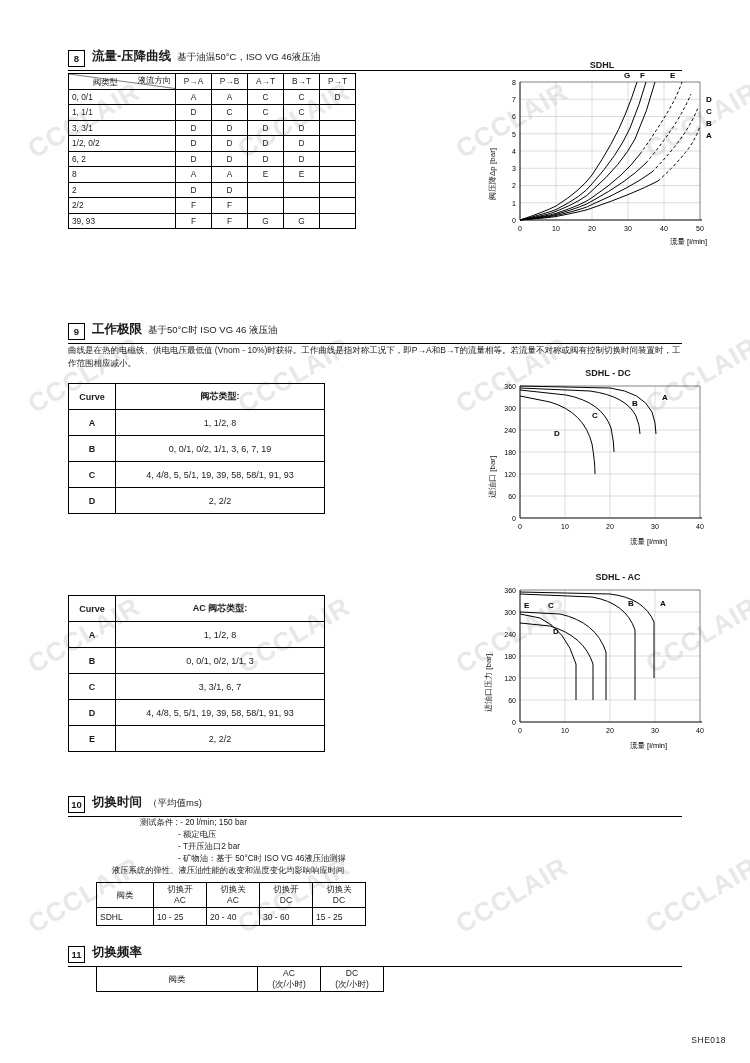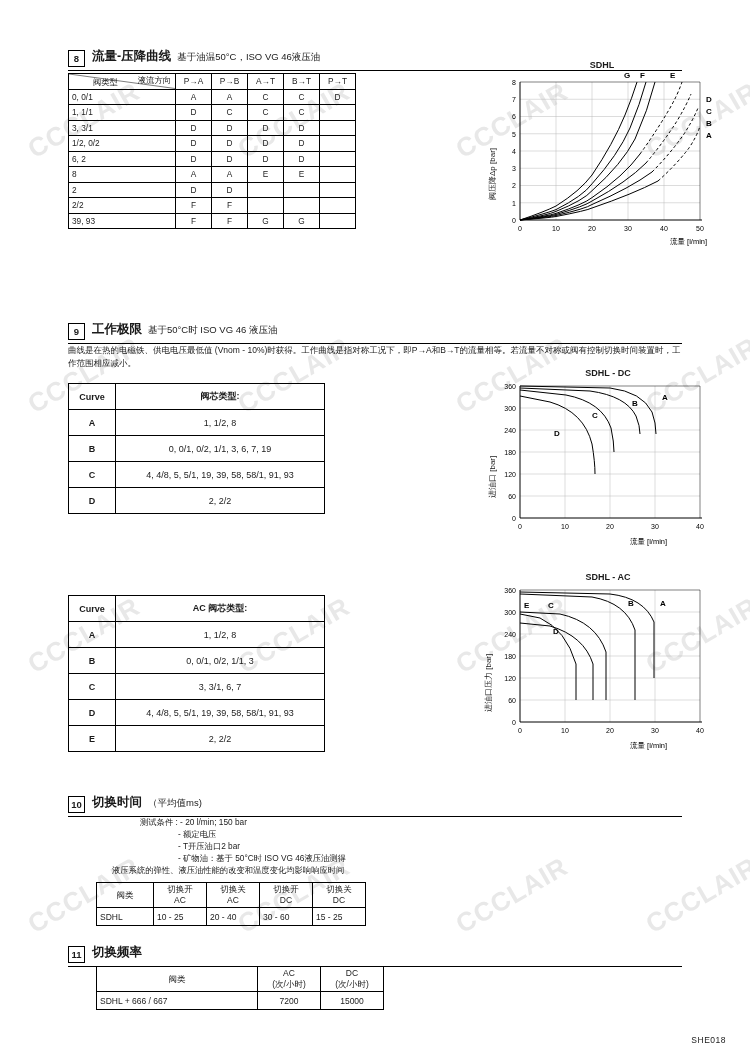--- a/index.html
+++ b/index.html
@@ -386,21 +386,21 @@
       <td class="v">4, 4/8, 5, 5/1, 19, 39, 58, 58/1, 91, 93</td>
     </tr>
     <tr>
       <td class="k">E</td>
       <td class="v">2, 2/2</td>
     </tr>
   </tbody>
     </table>
 
   <div class="chart layer" style="left:480px;top:572px;width:260px;height:190px;">
-    <div class="cv-title" style="left:78px;top:0px;width:100px;">SDHL - AC</div>
+    <div class="cv-title" style="left:88px;top:0px;width:100px;">SDHL - AC</div>
     <div class="axis-y-title" style="left:3px;top:140px;">进油口压力 [bar]</div>
     <svg width="260" height="190" viewBox="0 0 260 190">
       <g stroke="#b9b9b9" stroke-width="0.5">
         <line x1="40" y1="128" x2="220" y2="128"></line>
         <line x1="40" y1="106" x2="220" y2="106"></line>
         <line x1="40" y1="84" x2="220" y2="84"></line>
         <line x1="40" y1="62" x2="220" y2="62"></line>
         <line x1="40" y1="40" x2="220" y2="40"></line>
         <line x1="85" y1="18" x2="85" y2="150"></line>
         <line x1="130" y1="18" x2="130" y2="150"></line>
@@ -515,22 +515,17 @@
       </td>
       <td class="h" style="width:62px;">
         <div>AC</div>
         <div>(次/小时)</div>
       </td>
       <td class="h" style="width:62px;">
         <div>DC</div>
         <div>(次/小时)</div>
       </td>
     </tr>
-    <tr>
-      <td class="l">SDHL  +  666 / 667</td>
-      <td>7200</td>
-      <td>15000</td>
-    </tr>
   </tbody>
     </table>
 
   <div class="footer-code layer">SHE018</div>
 </div>
 
 </body></html>

